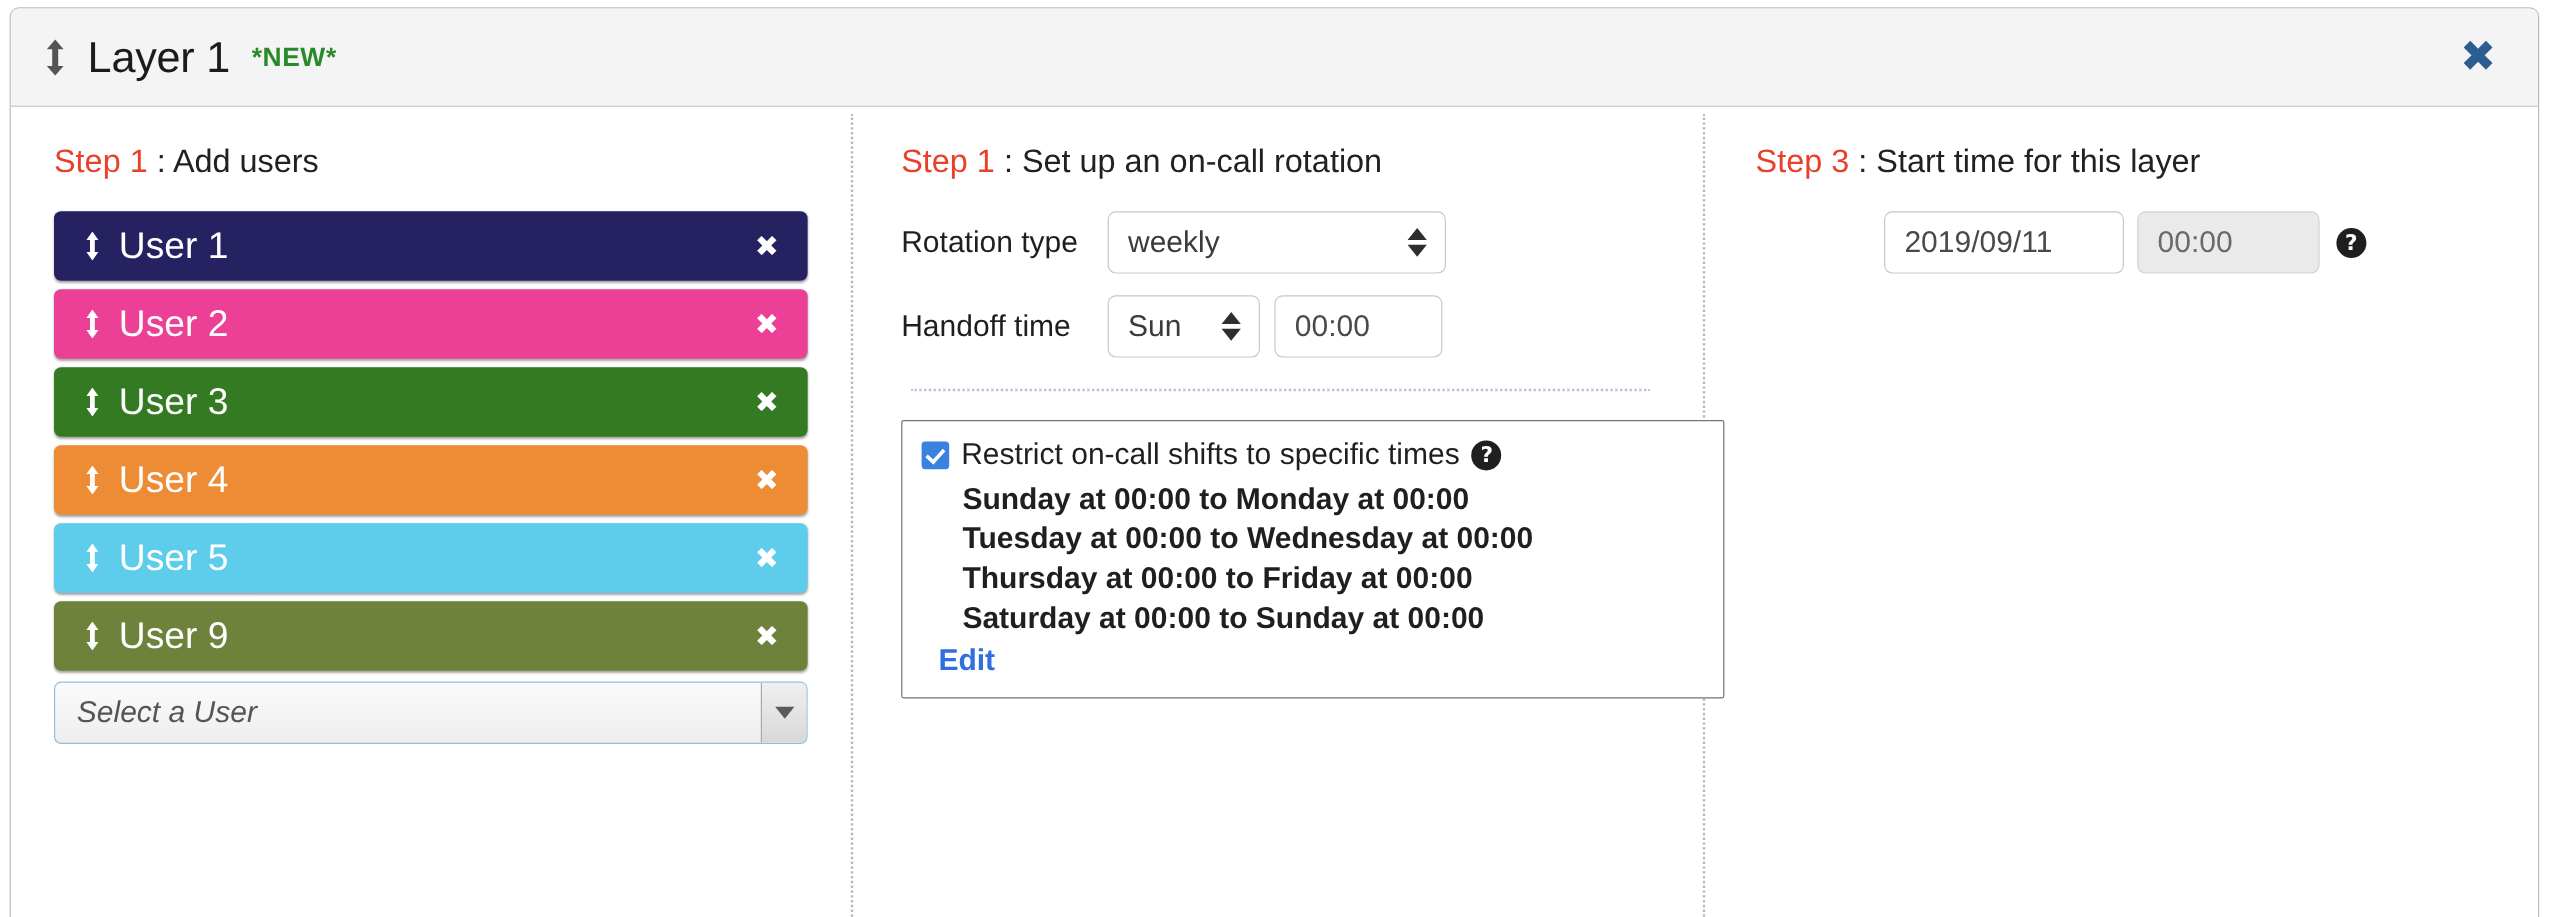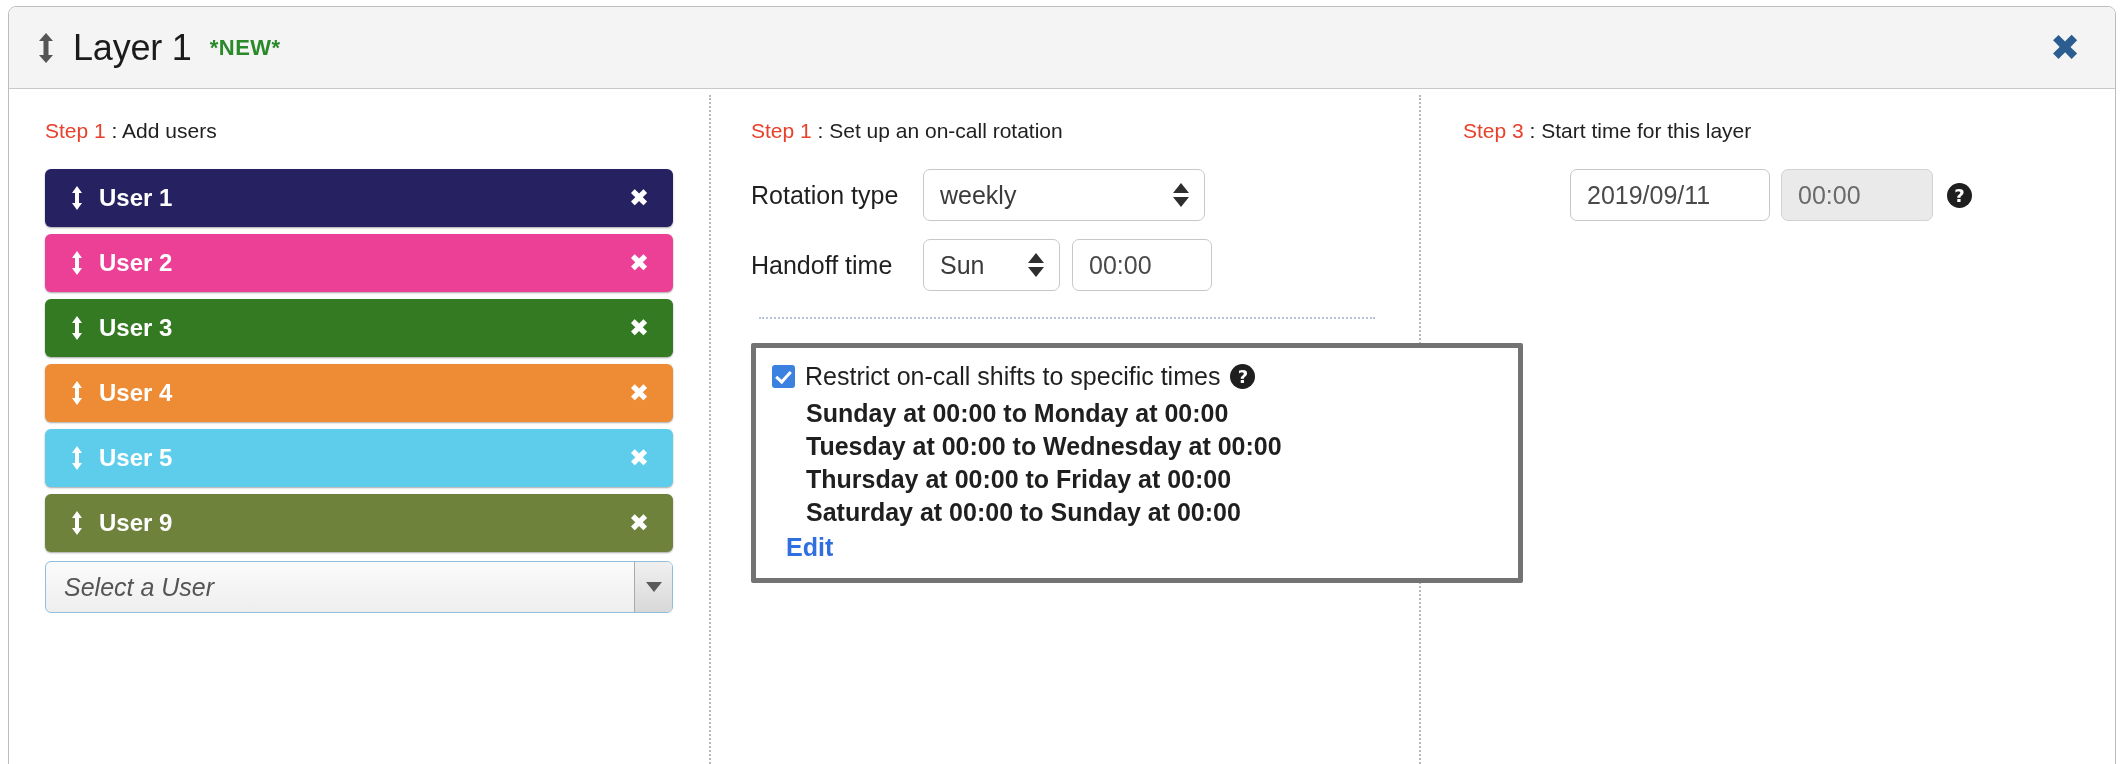--- a/index.html
+++ b/index.html
@@ -92,21 +92,21 @@
   .col-3 { flex: 1 1 auto; padding-left: 42px; }
   .col-divider {
     width: 0;
     flex: 0 0 0;
     border-left: 2px dotted #b9b9b9;
     margin-top: 6px;
     margin-bottom: 0;
   }
 
   .step-heading {
-    font-size: 21px;
+    font-size: 27px;
     color: #212121;
     margin-bottom: 26px;
     white-space: nowrap;
   }
   .step-heading .step-num { color: #e8402a; }
 
   
   .user-list { margin-top: 2px; }
   .user-chip {
     position: relative;
@@ -123,22 +123,22 @@
   .chip-grip {
     width: 16px;
     height: 26px;
     margin-right: 14px;
     flex: 0 0 auto;
     display: flex;
     align-items: center;
     justify-content: center;
   }
   .chip-label {
-    font-size: 24px;
-    font-weight: 700;
+    font-size: 31px;
+    font-weight: 400;
     flex: 1 1 auto;
   }
   .chip-remove {
     font-family: "DejaVu Sans", sans-serif;
     font-size: 24px;
     font-weight: 700;
     line-height: 1;
     color: #ffffff;
     cursor: pointer;
     padding: 4px 2px;
@@ -201,21 +201,21 @@
     border-radius: 7px;
     background: #ffffff;
     display: flex;
     align-items: center;
     padding: 0 44px 0 16px;
     font-size: 25px;
     color: #3b3b3b;
     cursor: pointer;
   }
   .select-box.wide { width: 282px; }
-  .select-box.narrow { width: 137px; }
+  .select-box.narrow { width: 127px; }
   .spinner {
     position: absolute;
     right: 15px;
     top: 50%;
     transform: translateY(-50%);
     display: flex;
     flex-direction: column;
     gap: 4px;
   }
   .spinner i {
@@ -248,25 +248,25 @@
     border-color: #d2d2d2;
   }
 
   .dotted-sep {
     border-top: 2px dotted #b9c3de;
     margin: 26px 8px 24px 8px;
   }
 
   
   .restrict-box {
-    border: 5px solid #737373;
+    border: 1px solid #737373;
     border-radius: 2px;
     padding: 14px 18px 16px 16px;
     background: #ffffff;
-    width: 772px;
+    width: 686px;
   }
   .restrict-head {
     display: flex;
     align-items: center;
     gap: 10px;
   }
   .restrict-check {
     width: 23px;
     height: 23px;
     flex: 0 0 23px;

